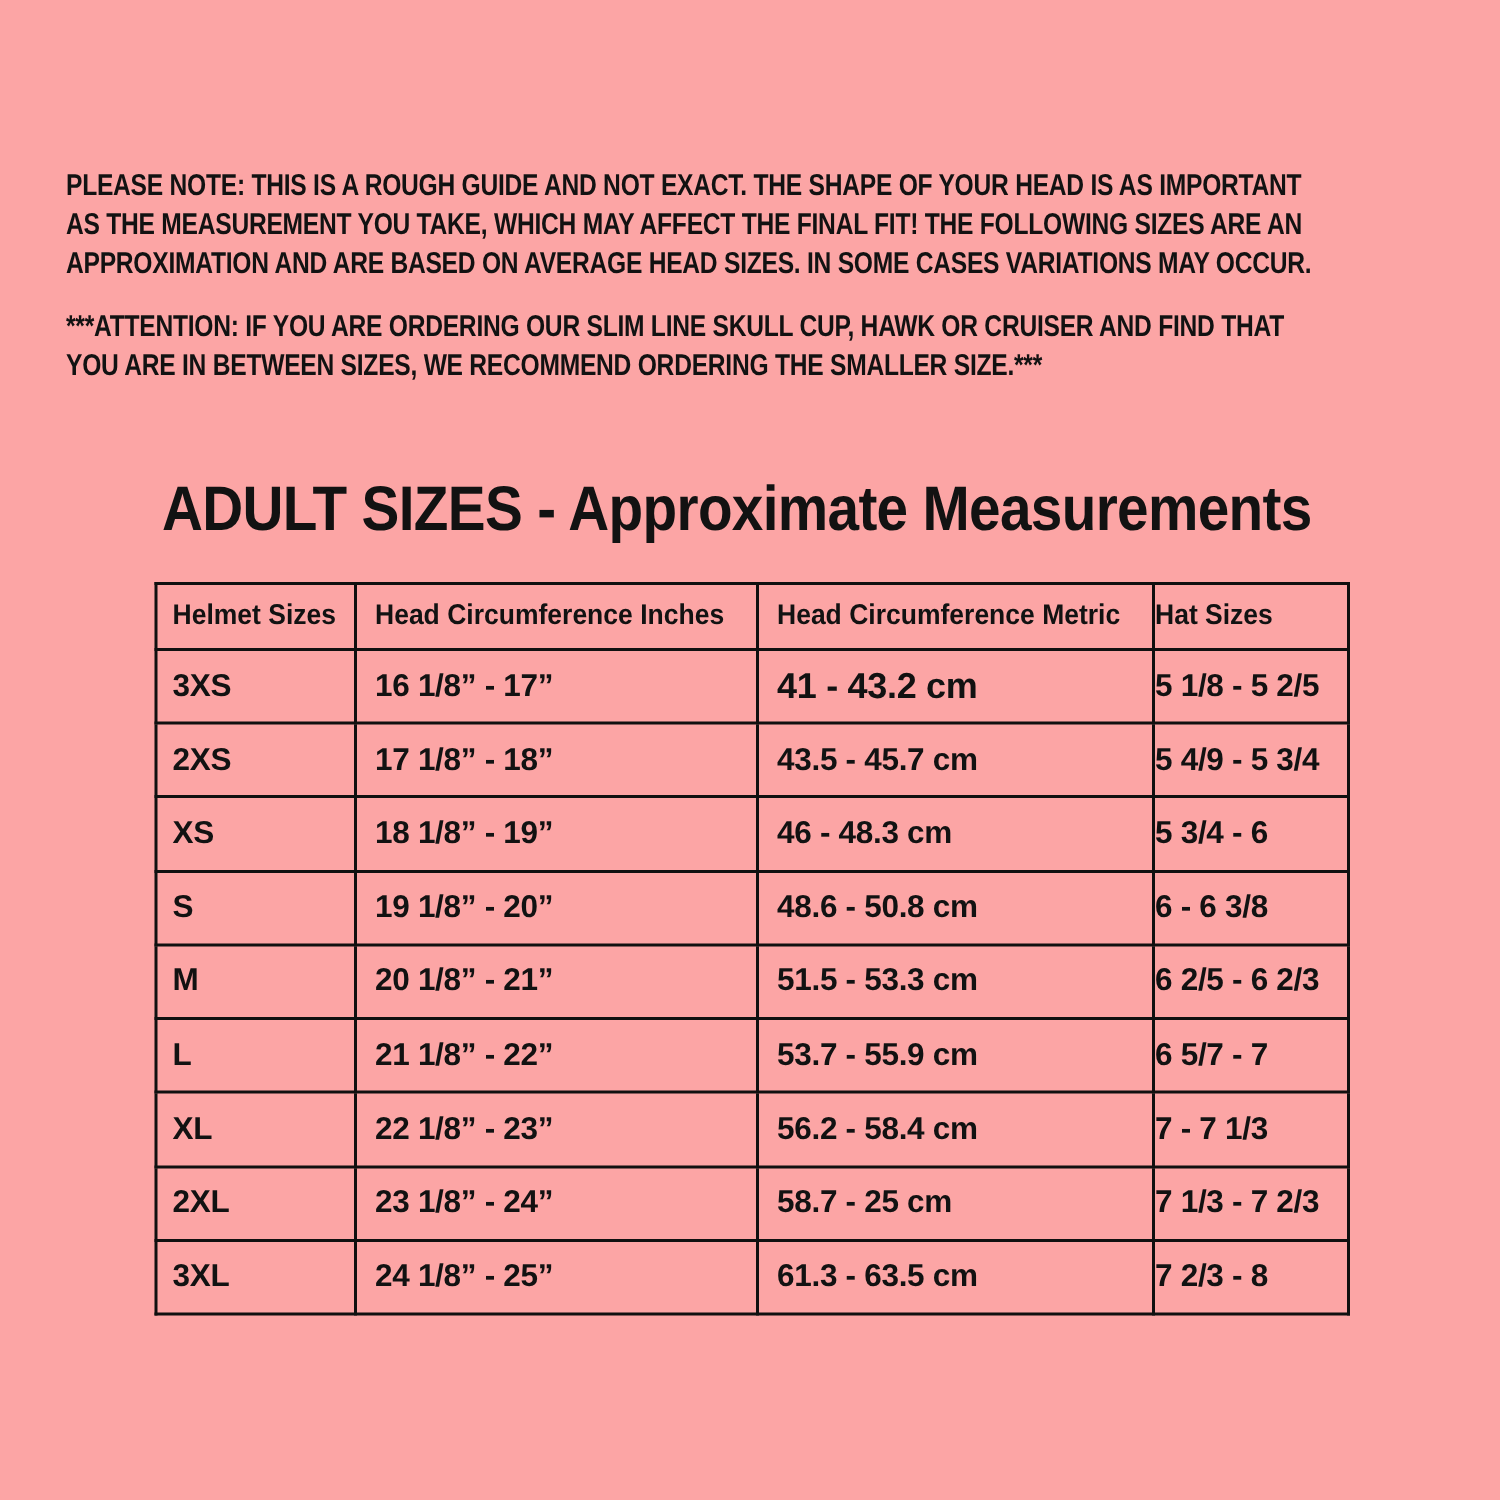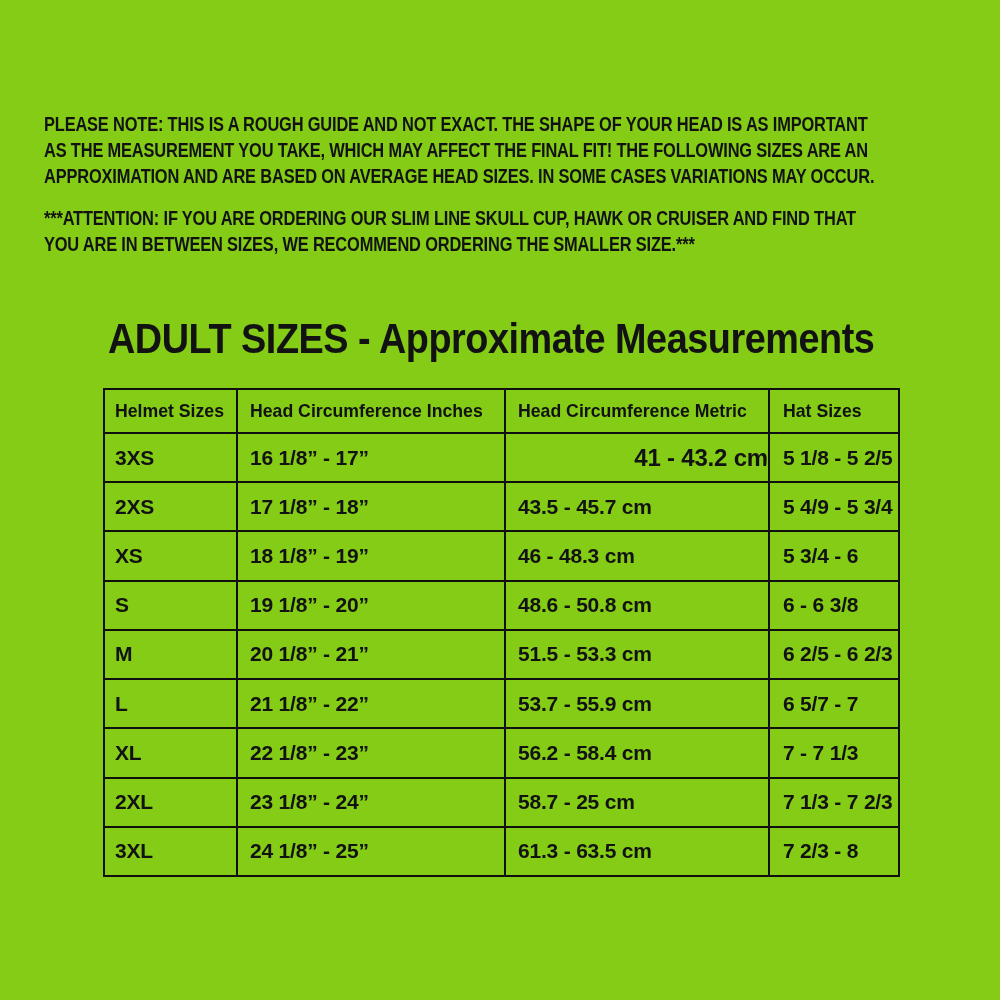--- a/index.html
+++ b/index.html
@@ -1,20 +1,20 @@
 <!DOCTYPE html>
 <html><head>
 <meta charset="utf-8">
 <style>
   html,body { margin:0; padding:0; }
   .page {
     position: relative;
     width: 1000px;
     height: 1000px;
-    background: #84cc16;
+    background: #fca5a5;
     font-family: "Liberation Sans", sans-serif;
     color: #121212;
     overflow: hidden;
   }
   
   .para {
     position: absolute;
     left: 44px;
     font-weight: 700;
     font-size: 20px;
@@ -56,27 +56,27 @@
     font-weight: 700;
     color: #121212;
     overflow: hidden;
     padding: 0;
   }
   .size-table thead tr { height: 44px; }
   .size-table tbody tr { height: 42px; }
 
   .size-table th { font-size: 19px; }
   .size-table td { font-size: 21px; letter-spacing: -0.2px; }
-  .size-table td.big { font-size: 24px; text-align: right; }
+  .size-table td.big { font-size: 24px; }
 
   
   .size-table th:nth-child(1), .size-table td:nth-child(1) { padding-left: 10px; }
   .size-table th:nth-child(2), .size-table td:nth-child(2) { padding-left: 12px; }
   .size-table th:nth-child(3), .size-table td:nth-child(3) { padding-left: 12px; border-radius: 22px; }
-  .size-table th:nth-child(4), .size-table td:nth-child(4) { padding-left: 13px; }
+  .size-table th:nth-child(4), .size-table td:nth-child(4) { }
 
   .squeeze {
     display: inline-block;
     white-space: nowrap;
     transform: scaleX(0.93);
     transform-origin: 0 50%;
   }
 </style>
 </head>
 <body>

